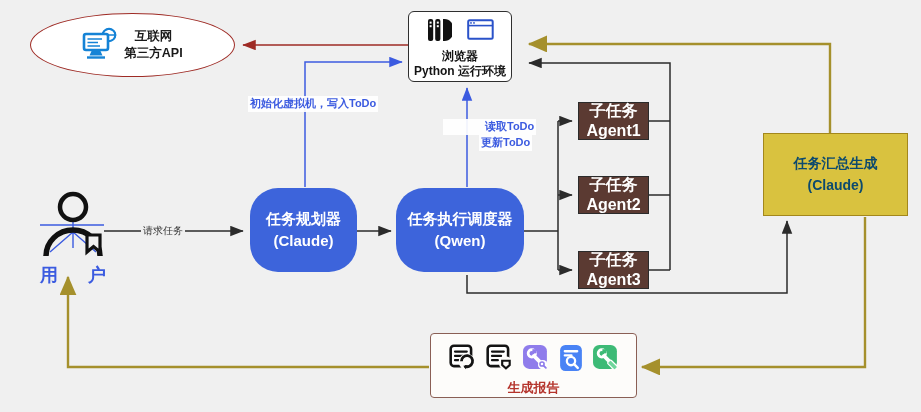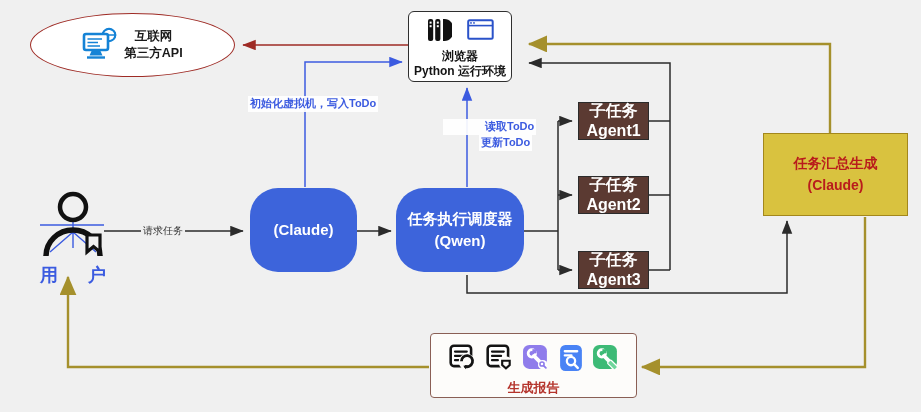--- a/index.html
+++ b/index.html
@@ -42,21 +42,21 @@
 
   .agent{
     left:578px;width:71px;height:38px;
     background:#5b3a32;border:1.2px solid #2b2b2b;border-radius:0;
     color:#ffffff;font-size:16px;font-weight:bold;line-height:1.25;
   }
 
   .summary{
     left:763px;top:133px;width:145px;height:83px;
     background:#d9c23f;border:1.6px solid #a3871c;
-    color:#b91c1c;font-size:14px;font-weight:bold;line-height:1.55;text-align:right;
+    color:#0c4a6e;font-size:14px;font-weight:bold;line-height:1.55;text-align:right;
   }
 
   .reportbox{
     left:430px;top:333px;width:207px;height:65px;
     background:#fdfcfa;border:1.6px solid #8a5f55;border-radius:4px;
     padding-top:9px;
   }
   .reportbox .iconrow{display:flex;gap:8px;align-items:center;}
   .reportbox .txt{font-size:13px;font-weight:bold;color:#b5342c;margin-top:3px;}
 
@@ -179,20 +179,21 @@
     <span>用</span>
     <span>户</span>
   </div>
 
   <div class="abs edge-label black" style="left:141px;top:224px;">请求任务</div>
   <div class="abs edge-label" style="left:248px;top:96px;">初始化虚拟机，写入ToDo</div>
   <div class="abs edge-label" style="left:443px;top:119px;padding-left:42px;">读取ToDo</div>
   <div class="abs edge-label" style="left:443px;top:135px;margin-left:36px;">更新ToDo</div>
 
   <div class="abs node pill planner">
+    <div>任务规划器</div>
     <div>(Claude)</div>
   </div>
   <div class="abs node pill scheduler">
     <div>任务执行调度器</div>
     <div>(Qwen)</div>
   </div>
 
   <div class="abs node agent" style="top:102px;">
     <div>子任务</div>
     <div>Agent1</div>

